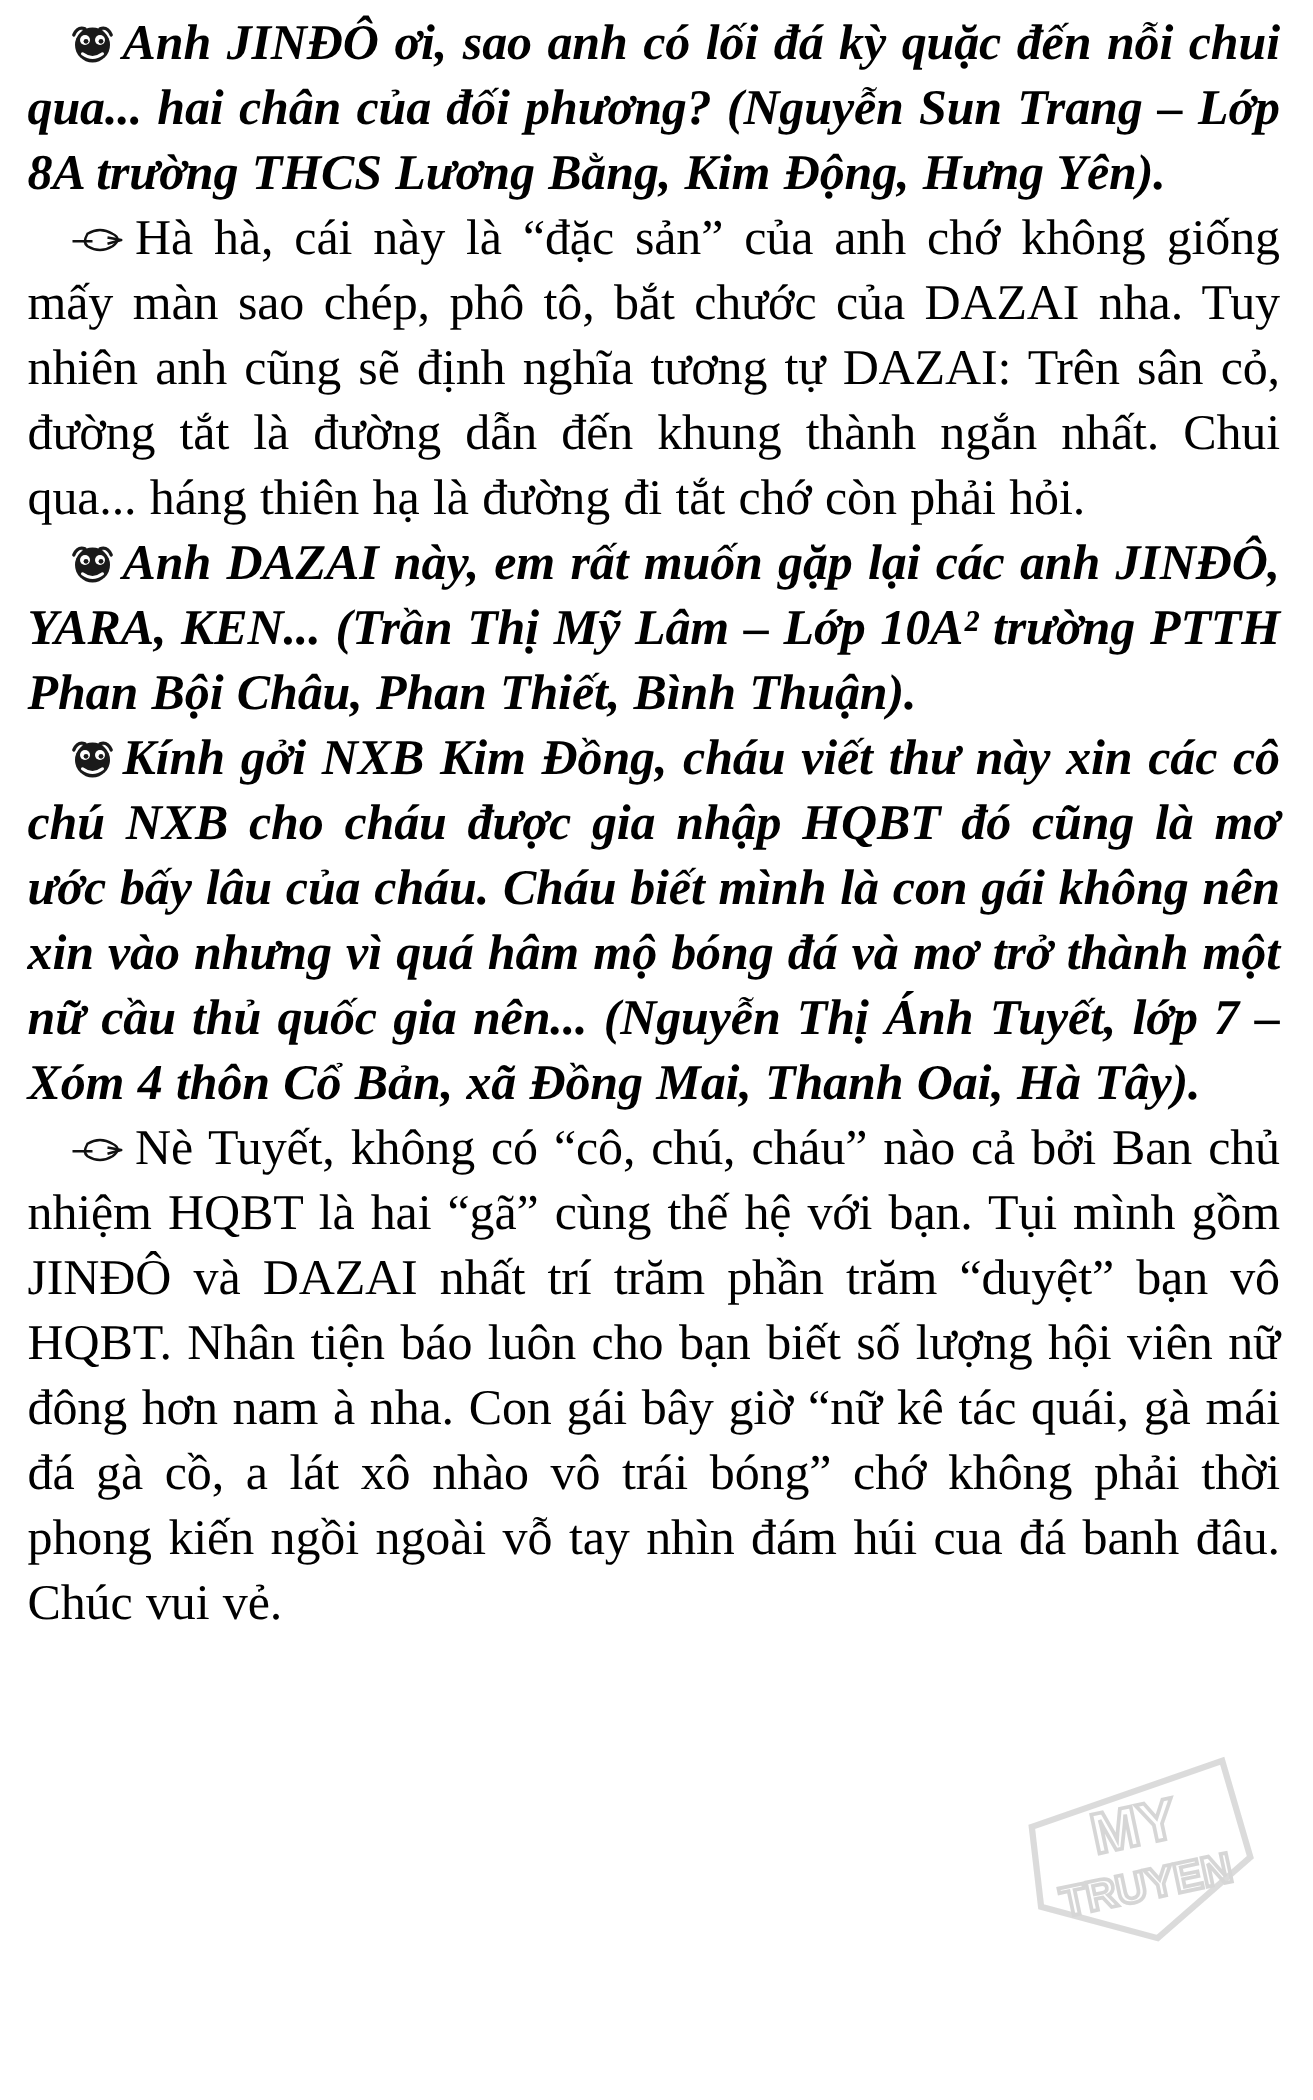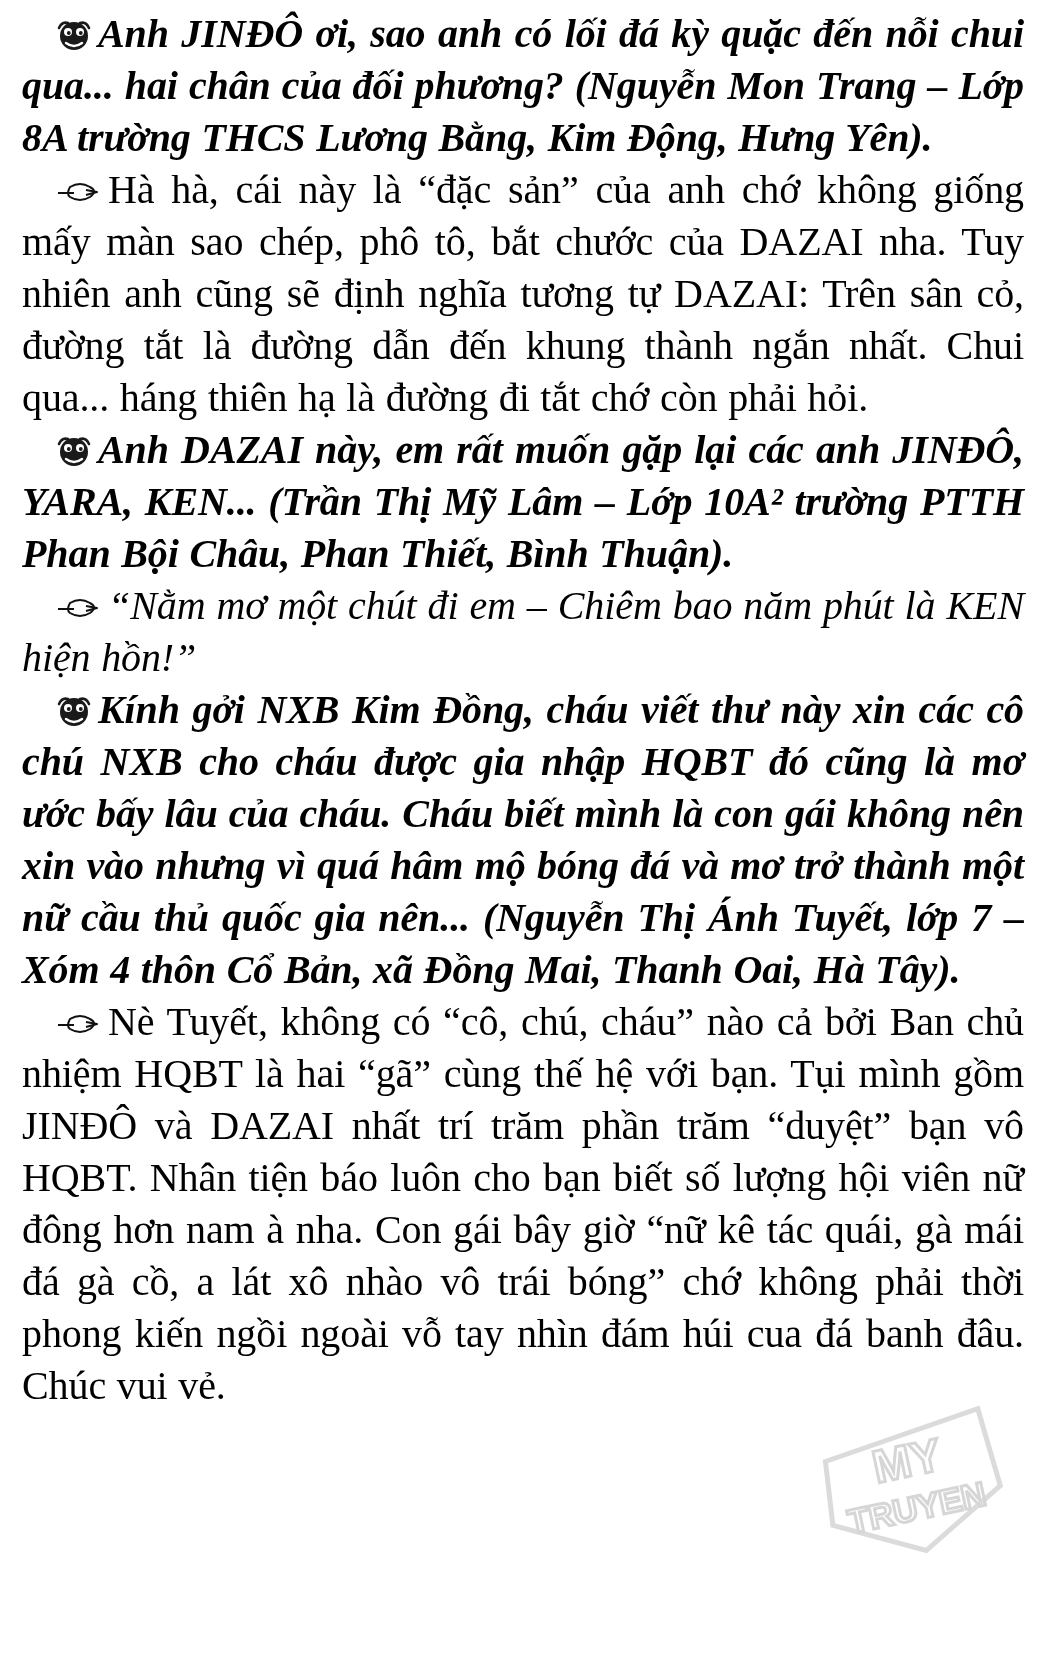--- a/index.html
+++ b/index.html
@@ -112,21 +112,21 @@
     <p class="para qa-q">
       <span class="indent-sm"></span><span class="icon-face"><svg viewBox="0 0 36 34" width="36" height="34" aria-hidden="true">
             <circle cx="18" cy="17" r="14" fill="#1a1a1a"></circle>
             <circle cx="12" cy="13" r="4" fill="#ffffff"></circle>
             <circle cx="24" cy="13" r="4" fill="#ffffff"></circle>
             <circle cx="12.8" cy="14" r="1.9" fill="#1a1a1a"></circle>
             <circle cx="24.8" cy="14" r="1.9" fill="#1a1a1a"></circle>
             <path d="M10 24 Q18 30 26 24" stroke="#ffffff" stroke-width="2.4" fill="none" stroke-linecap="round"></path>
             <path d="M3 9 Q6 2 12 4" stroke="#1a1a1a" stroke-width="2.6" fill="none" stroke-linecap="round"></path>
             <path d="M33 9 Q30 2 24 4" stroke="#1a1a1a" stroke-width="2.6" fill="none" stroke-linecap="round"></path>
-          </svg></span><span>Anh JINĐÔ ơi, sao anh có lối đá kỳ quặc đến nỗi chui qua... hai chân của đối phương? (Nguyễn Mon Trang – Lớp 8A trường THCS Lương Bằng, Kim Động, Hưng Yên).</span>
+          </svg></span><span>Anh JINĐÔ ơi, sao anh có lối đá kỳ quặc đến nỗi chui qua... hai chân của đối phương? (Nguyễn Sun Trang – Lớp 8A trường THCS Lương Bằng, Kim Động, Hưng Yên).</span>
     </p>
 
     <p class="para">
       <span class="indent-sm"></span><span class="icon-hand"><svg viewBox="0 0 44 26" width="44" height="26" aria-hidden="true">
             <path d="M2 14 L18 14" stroke="#111" stroke-width="2" fill="none"></path>
             <path d="M14 8 Q24 2 34 8 Q42 12 34 18 Q24 24 14 18 Q10 15 14 8 Z" fill="none" stroke="#111" stroke-width="2"></path>
             <path d="M30 11 L41 13 L30 16" fill="none" stroke="#111" stroke-width="2" stroke-linejoin="round"></path>
           </svg></span><span>Hà hà, cái này là “đặc sản” của anh chớ không giống mấy màn sao chép, phô tô, bắt chước của DAZAI nha. Tuy nhiên anh cũng sẽ định nghĩa tương tự DAZAI: Trên sân cỏ, đường tắt là đường dẫn đến khung thành ngắn nhất. Chui qua... háng thiên hạ là đường đi tắt chớ còn phải hỏi.</span>
     </p>
 
@@ -136,27 +136,20 @@
             <circle cx="12" cy="13" r="4" fill="#ffffff"></circle>
             <circle cx="24" cy="13" r="4" fill="#ffffff"></circle>
             <circle cx="12.8" cy="14" r="1.9" fill="#1a1a1a"></circle>
             <circle cx="24.8" cy="14" r="1.9" fill="#1a1a1a"></circle>
             <path d="M10 24 Q18 30 26 24" stroke="#ffffff" stroke-width="2.4" fill="none" stroke-linecap="round"></path>
             <path d="M3 9 Q6 2 12 4" stroke="#1a1a1a" stroke-width="2.6" fill="none" stroke-linecap="round"></path>
             <path d="M33 9 Q30 2 24 4" stroke="#1a1a1a" stroke-width="2.6" fill="none" stroke-linecap="round"></path>
           </svg></span><span>Anh DAZAI này, em rất muốn gặp lại các anh JINĐÔ, YARA, KEN... (Trần Thị Mỹ Lâm – Lớp 10A² trường PTTH Phan Bội Châu, Phan Thiết, Bình Thuận).</span>
     </p>
 
-    <p class="para it">
-      <span class="indent-sm"></span><span class="icon-hand"><svg viewBox="0 0 44 26" width="44" height="26" aria-hidden="true">
-            <path d="M2 14 L18 14" stroke="#111" stroke-width="2" fill="none"></path>
-            <path d="M14 8 Q24 2 34 8 Q42 12 34 18 Q24 24 14 18 Q10 15 14 8 Z" fill="none" stroke="#111" stroke-width="2"></path>
-            <path d="M30 11 L41 13 L30 16" fill="none" stroke="#111" stroke-width="2" stroke-linejoin="round"></path>
-          </svg></span><span>“Nằm mơ một chút đi em – Chiêm bao năm phút là KEN hiện hồn!”</span>
-    </p>
 
     <p class="para qa-q">
       <span class="indent-sm"></span><span class="icon-face"><svg viewBox="0 0 36 34" width="36" height="34" aria-hidden="true">
             <circle cx="18" cy="17" r="14" fill="#1a1a1a"></circle>
             <circle cx="12" cy="13" r="4" fill="#ffffff"></circle>
             <circle cx="24" cy="13" r="4" fill="#ffffff"></circle>
             <circle cx="12.8" cy="14" r="1.9" fill="#1a1a1a"></circle>
             <circle cx="24.8" cy="14" r="1.9" fill="#1a1a1a"></circle>
             <path d="M10 24 Q18 30 26 24" stroke="#ffffff" stroke-width="2.4" fill="none" stroke-linecap="round"></path>
             <path d="M3 9 Q6 2 12 4" stroke="#1a1a1a" stroke-width="2.6" fill="none" stroke-linecap="round"></path>

